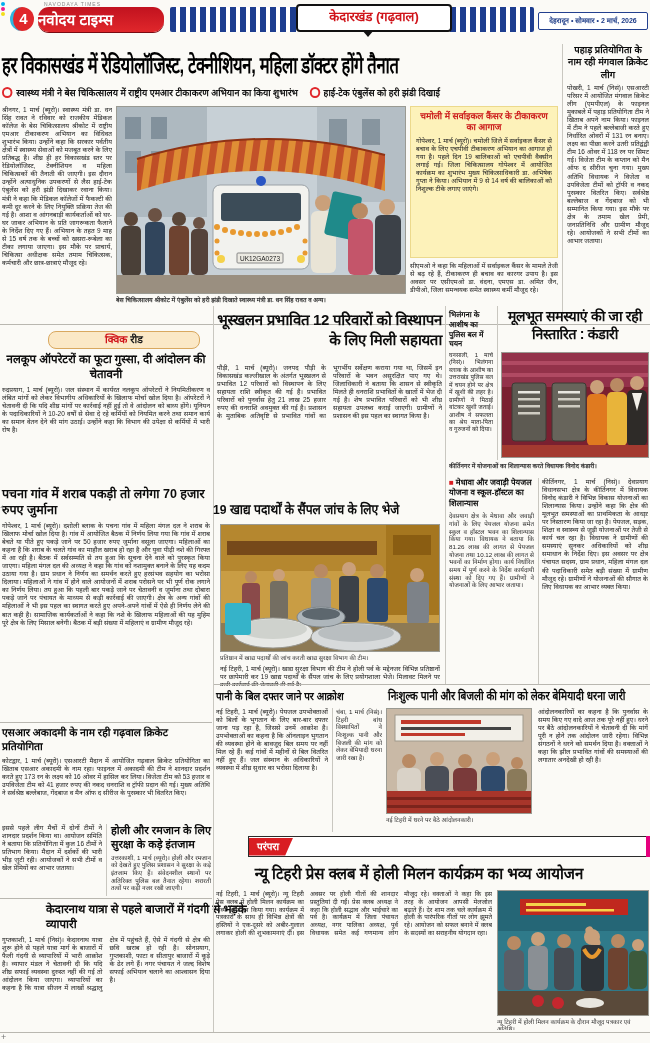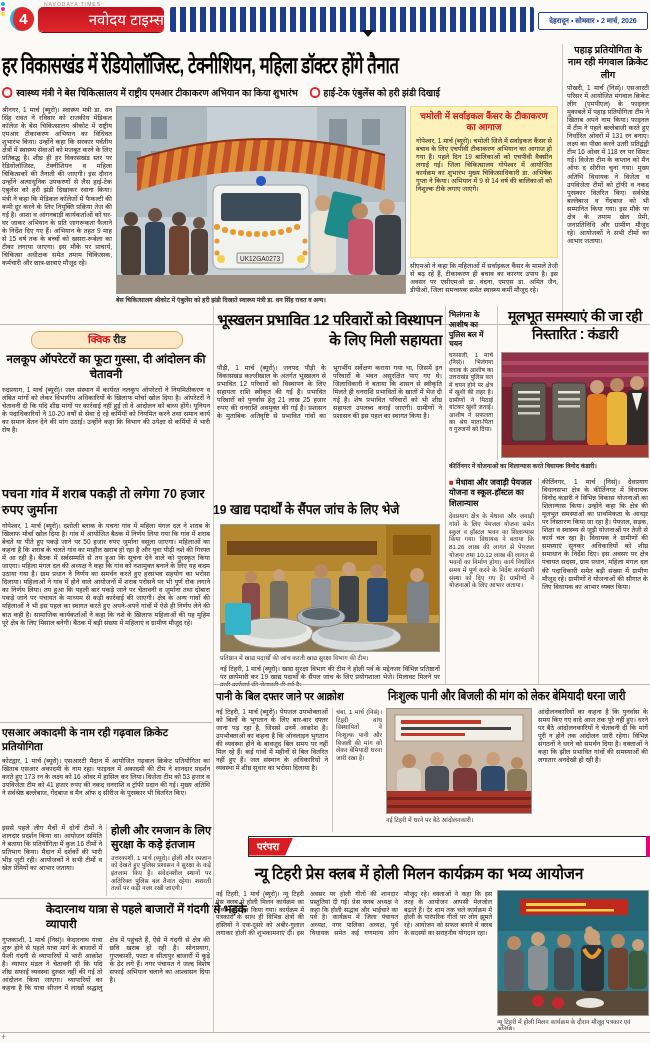--- a/index.html
+++ b/index.html
@@ -8,22 +8,22 @@
   .abs{position:absolute;}
   .bt{font-size:6.5px;line-height:1.24;text-align:justify;color:#252525;overflow:hidden;}
   .cap{font-size:6.2px;line-height:1.2;color:#333;overflow:hidden;}
   .hl{font-weight:800;color:#0c0c0c;}
   .vr{position:absolute;width:1px;background:#c9c7c0;}
   .hr{position:absolute;height:1px;background:#b9b7b0;}
   
   .pgbadge{width:24px;height:24px;border-radius:50%;background:#e0272b;color:#fff;font-weight:800;
            font-size:15px;text-align:center;line-height:24px;border-left:3px solid #2fb7e0;box-sizing:border-box;}
   .logosmall{font-size:5px;color:#8a8a8a;letter-spacing:1px;}
-  .logobox{background:linear-gradient(#c1121f,#e0272b);color:#fff;font-weight:400;font-size:15px;
-           text-align:right;line-height:25px;border-radius:5px;box-shadow:0 1px 0 #7a0a12;}
+  .logobox{background:linear-gradient(#c1121f,#e0272b);color:#fff;font-weight:700;font-size:15px;
+           text-align:left;line-height:25px;border-radius:11px;box-shadow:0 1px 0 #7a0a12;}
   .stripes{background:repeating-linear-gradient(90deg,#1d3d8f 0 6px,#ffffff 6px 10px);border-radius:2px;}
   .edbadge{background:#fff;border:2px solid #111;border-radius:4px;color:#d0141a;font-weight:800;
            font-size:13px;text-align:center;line-height:22px;}
   .edpoint{width:0;height:0;border-left:6px solid transparent;border-right:6px solid transparent;border-top:7px solid #111;}
   .datebox{background:#fff;border:1px solid #23408f;border-radius:2px;color:#1b3a86;font-weight:700;
            font-size:7px;text-align:center;line-height:15px;}
   
   .leadhead{font-size:23px;font-weight:900;color:#000;white-space:nowrap;transform:scaleX(.72);
             transform-origin:0 50%;letter-spacing:-.5px;}
   .subline{display:flex;align-items:center;gap:12px;white-space:nowrap;transform:scaleX(.95);
@@ -55,20 +55,21 @@
     <span class="regdot d-c" style="width:4px;height:4px;display:block;margin:0 0 1px;"></span>
     <span class="regdot d-m" style="width:4px;height:4px;display:block;margin:0 0 1px;"></span>
     <span class="regdot d-y" style="width:4px;height:4px;display:block;"></span>
   </div>
 
   <div class="abs" style="left:0;top:0;width:650px;height:40px;">
     <div class="abs pgbadge" style="left:10px;top:7px;">4</div>
     <div class="abs logosmall" style="left:44px;top:1px;">NAVODAYA TIMES</div>
     <div class="abs logobox" style="left:38px;top:7px;width:126px;height:25px;">नवोदय टाइम्स</div>
     <div class="abs stripes" style="left:170px;top:7px;width:364px;height:25px;"></div>
+    <div class="abs edbadge" style="left:296px;top:4px;width:152px;height:24px;">केदारखंड (गढ़वाल)</div>
     <div class="abs edpoint" style="left:362px;top:30px;"></div>
     <div class="abs datebox" style="left:538px;top:12px;width:108px;height:16px;">देहरादून • सोमवार • 2 मार्च, 2026</div>
   </div>
 
   <div class="abs leadhead" style="left:2px;top:48px;">हर विकासखंड में रेडियोलॉजिस्ट, टेक्नीशियन, महिला डॉक्टर होंगे तैनात</div>
   <div class="abs subline" style="left:2px;top:84px;width:552px;height:16px;">
     <span style="display:flex;align-items:center;">
       <span class="ring"></span>
       <span>स्वास्थ्य मंत्री ने बेस चिकित्सालय में राष्ट्रीय एमआर टीकाकरण अभियान का किया शुभारंभ</span>
     </span>
@@ -152,21 +153,21 @@
     <div class="bt" style="height:118px;">गोपेश्वर, 1 मार्च (ब्यूरो)। चमोली जिले में सर्वाइकल कैंसर से बचाव के लिए एचपीवी टीकाकरण अभियान का आगाज हो गया है। पहले दिन 19 बालिकाओं को एचपीवी वैक्सीन लगाई गई। जिला चिकित्सालय गोपेश्वर में आयोजित कार्यक्रम का शुभारंभ मुख्य चिकित्साधिकारी डा. अभिषेक गुप्ता ने किया। अभियान में 9 से 14 वर्ष की बालिकाओं को निशुल्क टीके लगाए जाएंगे।</div>
   </div>
   <div class="abs bt" style="left:410px;top:262px;width:148px;height:56px;">सीएमओ ने कहा कि महिलाओं में सर्वाइकल कैंसर के मामले तेजी से बढ़ रहे हैं, टीकाकरण ही बचाव का कारगर उपाय है। इस अवसर पर एसीएमओ डा. वंदना, एमएस डा. अमित जैन, डीपीओ, जिला समन्वयक समेत स्वास्थ्य कर्मी मौजूद रहे।</div>
 
   <div class="vr" style="left:562px;top:44px;height:278px;"></div>
   <div class="abs hl" style="left:567px;top:44px;width:82px;font-size:9.5px;line-height:1.3;text-align:center;">पहाड़ प्रतियोगिता के नाम रही मंगवाल क्रिकेट लीग</div>
   <div class="abs bt" style="left:567px;top:84px;width:82px;height:238px;">पोखरी, 1 मार्च (निसं)। एसआरटी परिसर में आयोजित मंगवाल क्रिकेट लीग (एमपीएल) के फाइनल मुकाबले में पहाड़ प्रतियोगिता टीम ने खिताब अपने नाम किया। फाइनल में टीम ने पहले बल्लेबाजी करते हुए निर्धारित ओवरों में 131 रन बनाए। लक्ष्य का पीछा करने उतरी प्रतिद्वंद्वी टीम 16 ओवर में 118 रन पर सिमट गई। विजेता टीम के कप्तान को मैन ऑफ द सीरीज चुना गया। मुख्य अतिथि विधायक ने विजेता व उपविजेता टीमों को ट्रॉफी व नकद पुरस्कार वितरित किए। सर्वश्रेष्ठ बल्लेबाज व गेंदबाज को भी सम्मानित किया गया। इस मौके पर क्षेत्र के तमाम खेल प्रेमी, जनप्रतिनिधि और ग्रामीण मौजूद रहे। आयोजकों ने सभी टीमों का आभार जताया।</div>
 
   <div class="hr" style="left:0;top:324px;width:650px;"></div>
 
-  <div class="abs qrlabel" style="left:31px;top:331px;width:150px;height:16px;">
+  <div class="abs qrlabel" style="left:48px;top:331px;width:150px;height:16px;">
     <span class="qrred">क्विक</span>
     <span class="qrblk">रीड</span>
   </div>
   <div class="abs hl" style="left:2px;top:352px;width:208px;font-size:11.5px;line-height:1.3;text-align:center;">नलकूप ऑपरेटरों का फूटा गुस्सा, दी आंदोलन की चेतावनी</div>
   <div class="abs bt" style="left:2px;top:386px;width:208px;height:96px;">रुद्रप्रयाग, 1 मार्च (ब्यूरो)। जल संस्थान में कार्यरत नलकूप ऑपरेटरों ने नियमितीकरण व लंबित मांगों को लेकर विभागीय अधिकारियों के खिलाफ मोर्चा खोल दिया है। ऑपरेटरों ने चेतावनी दी कि यदि शीघ्र मांगों पर कार्रवाई नहीं हुई तो वे आंदोलन को बाध्य होंगे। यूनियन के पदाधिकारियों ने 10-20 वर्षों से सेवा दे रहे कर्मियों को नियमित करने तथा समान कार्य का समान वेतन देने की मांग उठाई। उन्होंने कहा कि विभाग की उपेक्षा से कर्मियों में भारी रोष है।</div>
 
   <div class="abs hl" style="left:2px;top:486px;width:208px;font-size:12.5px;line-height:1.3;">पचना गांव में शराब पकड़ी तो लगेगा 70 हजार रुपए जुर्माना</div>
   <div class="abs bt" style="left:2px;top:522px;width:208px;height:196px;">गोपेश्वर, 1 मार्च (ब्यूरो)। दशोली ब्लाक के पचना गांव में महिला मंगल दल ने शराब के खिलाफ मोर्चा खोल दिया है। गांव में आयोजित बैठक में निर्णय लिया गया कि गांव में शराब बेचते या पीते हुए पकड़े जाने पर 50 हजार रुपए जुर्माना वसूला जाएगा। महिलाओं का कहना है कि शराब के चलते गांव का माहौल खराब हो रहा है और युवा पीढ़ी नशे की गिरफ्त में आ रही है। बैठक में सर्वसम्मति से तय हुआ कि सूचना देने वाले को पुरस्कृत किया जाएगा। महिला मंगल दल की अध्यक्ष ने कहा कि गांव को नशामुक्त बनाने के लिए यह कदम उठाया गया है। ग्राम प्रधान ने निर्णय का समर्थन करते हुए हरसंभव सहयोग का भरोसा दिलाया। महिलाओं ने गांव में होने वाले आयोजनों में शराब परोसने पर भी पूर्ण रोक लगाने का निर्णय लिया। तय हुआ कि पहली बार पकड़े जाने पर चेतावनी व जुर्माना तथा दोबारा पकड़े जाने पर पंचायत के माध्यम से कड़ी कार्रवाई की जाएगी। क्षेत्र के अन्य गांवों की महिलाओं ने भी इस पहल का स्वागत करते हुए अपने-अपने गांवों में ऐसे ही निर्णय लेने की बात कही है। सामाजिक कार्यकर्ताओं ने कहा कि नशे के खिलाफ महिलाओं की यह मुहिम पूरे क्षेत्र के लिए मिसाल बनेगी। बैठक में बड़ी संख्या में महिलाएं व ग्रामीण मौजूद रहे।</div>
 
   <div class="hr" style="left:0;top:722px;width:212px;"></div>

